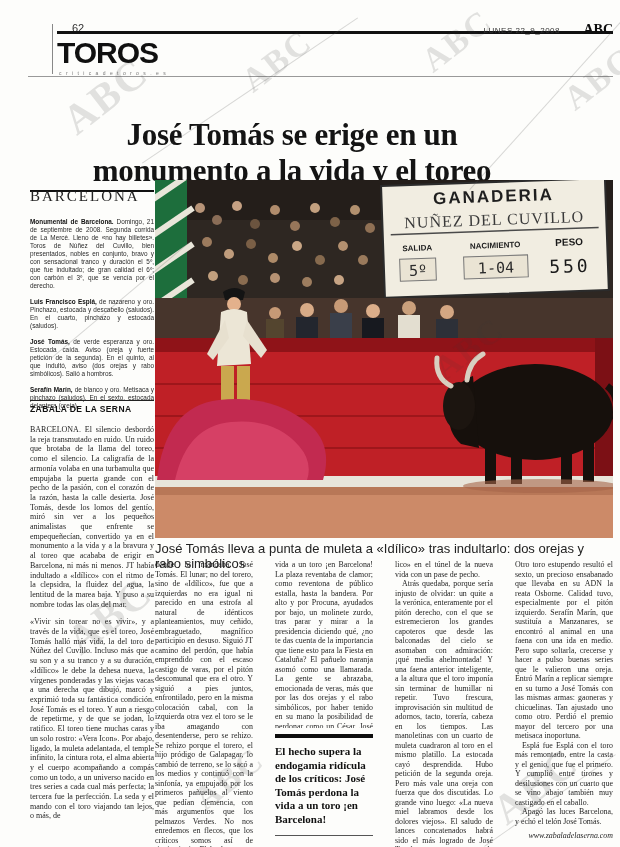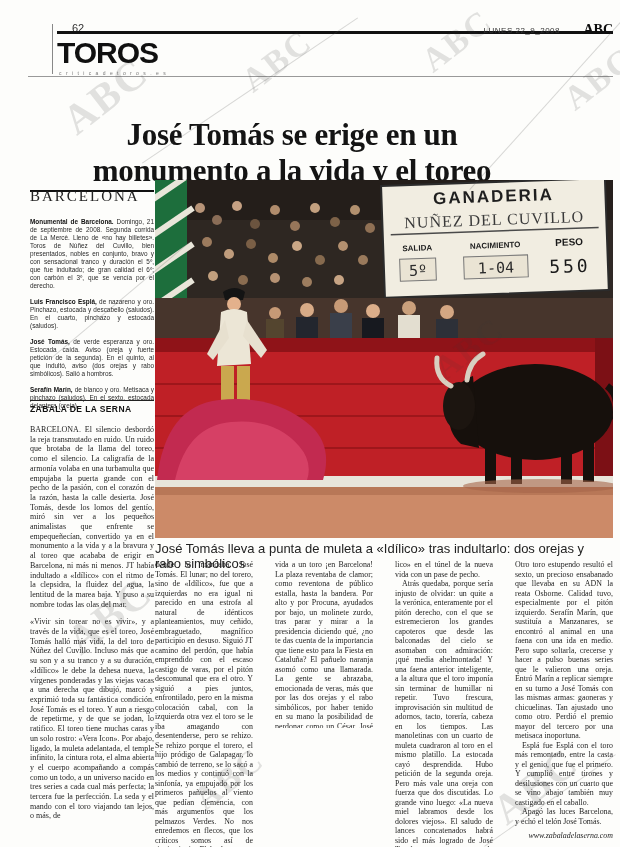--- a/index.html
+++ b/index.html
@@ -237,20 +237,24 @@
 <div class="abs caption">José Tomás lleva a punta de muleta a «Idílico» tras indultarlo: dos orejas y rabo simbólicos</div>
 
 <div class="abs cols">
   <div class="col">
     <p>donde lo mandaba José Tomás. El lunar; no del torero, sino de «Idílico», fue que a izquierdas no era igual ni parecido en una estrofa al natural de idénticos planteamientos, muy ceñido, embraguetado, magnífico participio en desuso. Siguió JT camino del perdón, que había emprendido con el escaso castigo de varas, por el pitón descomunal que era el otro. Y siguió a pies juntos, enfrontilado, pero en la misma colocación cabal, con la izquierda otra vez el toro se le iba amagando con desentenderse, pero se rehizo. Se rehizo porque el torero, el hijo pródigo de Galapagar, lo cambió de terreno, se lo sacó a los medios y continuó con la sinfonía, ya empujado por los primeros pañuelos al viento que pedían clemencia, con más argumentos que los pelmazos Verdes. No nos enredemos en flecos, que los críticos somos así de tiquismiquis. El hecho supera nuestra endogamia ridícula: José Tomás perdona la</p>
   </div>
   <div class="col">
     <div style="height:168px;overflow:hidden;">
       <p>vida a un toro ¡en Barcelona! La plaza reventaba de clamor; como reventona de público estalla, hasta la bandera. Por alto y por Procuna, ayudados por bajo, un molinete zurdo, tras parar y mirar a la presidencia diciendo qué, ¿no te das cuenta de la importancia que tiene esto para la Fiesta en Cataluña? El pañuelo naranja asomó como una llamarada. La gente se abrazaba, emocionada de veras, más que por las dos orejas y el rabo simbólicos, por haber tenido en su mano la posibilidad de perdonar como un César. José Tomás, andando toreramente, metió a «Idí-</p>
     </div>
+    <div class="pq">
+      <div class="pq-text">El hecho supera la endogamia ridícula de los críticos: José Tomás perdona la vida a un toro ¡en Barcelona!</div>
+      <div class="pq-bottom"></div>
+    </div>
   </div>
   <div class="col">
     <p>lico» en el túnel de la nueva vida con un pase de pecho.</p>
     <p>Atrás quedaba, porque sería injusto de olvidar: un quite a la verónica, enteramente por el pitón derecho, con el que se estremecieron los grandes capoteros que desde las balconadas del cielo se asomaban con admiración: ¡qué media ahelmontada! Y una faena anterior inteligente, a la altura que el toro imponía sin terminar de humillar ni repetir. Tuvo frescura, improvisación sin multitud de adornos, tacto, torería, cabeza en los tiempos. Las manoletinas con un cuarto de muleta cuadraron al toro en el mismo platillo. La estocada cayó desprendida. Hubo petición de la segunda oreja. Pero más vale una oreja con fuerza que dos discutidas. Lo grande vino luego: «La nueva miel labramos desde los dolores viejos». El saludo de lances concatenados habrá sido el más logrado de José Tomás en esta su temporada que moría ayer en sones de grandeza.</p>
   </div>
   <div class="col">
     <p>Otro toro estupendo resultó el sexto, un precioso ensabanado que llevaba en su ADN la reata Osborne. Calidad tuvo, especialmente por el pitón izquierdo. Serafín Marín, que sustituía a Manzanares, se encontró al animal en una faena con una ida en medio. Pero supo soltarla, crecerse y hacer a pulso buenas series que le valieron una oreja. Entró Marín a replicar siempre en su turno a José Tomás con las mismas armas: gaoneras y chicuelinas. Tan ajustado uno como otro. Perdió el premio mayor del tercero por una metisaca inoportuna.</p>
     <p>Esplá fue Esplá con el toro más remontado, entre la casta y el genio, que fue el primero. Y cumplió entre tirones y desilusiones con un cuarto que se vino abajo también muy castigado en el caballo.</p>
     <p>Apagó las luces Barcelona, y echó el telón José Tomás.</p>
     <span class="website">www.zabaladelaserna.com</span>

